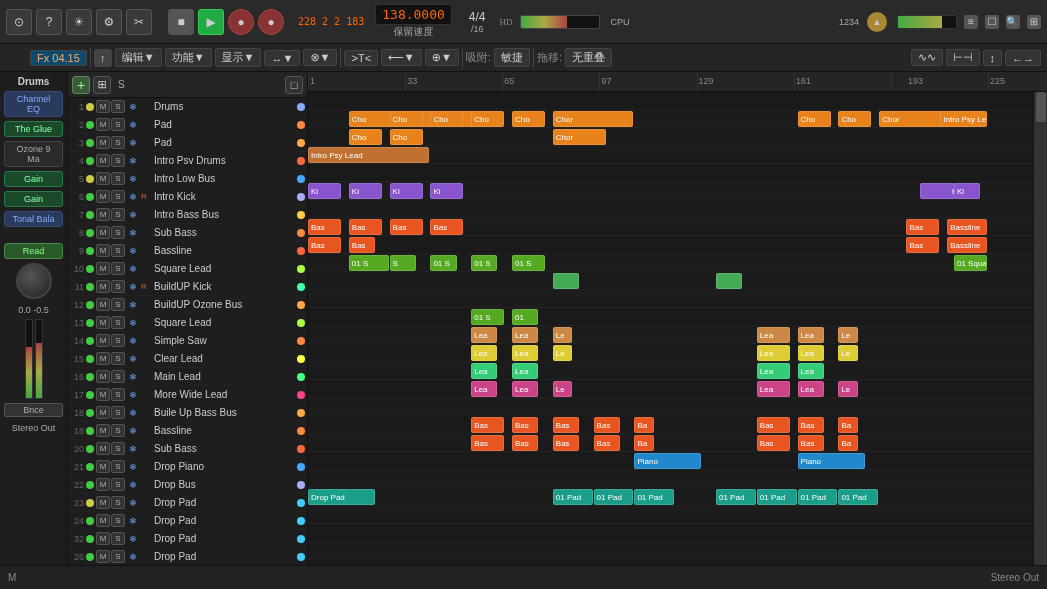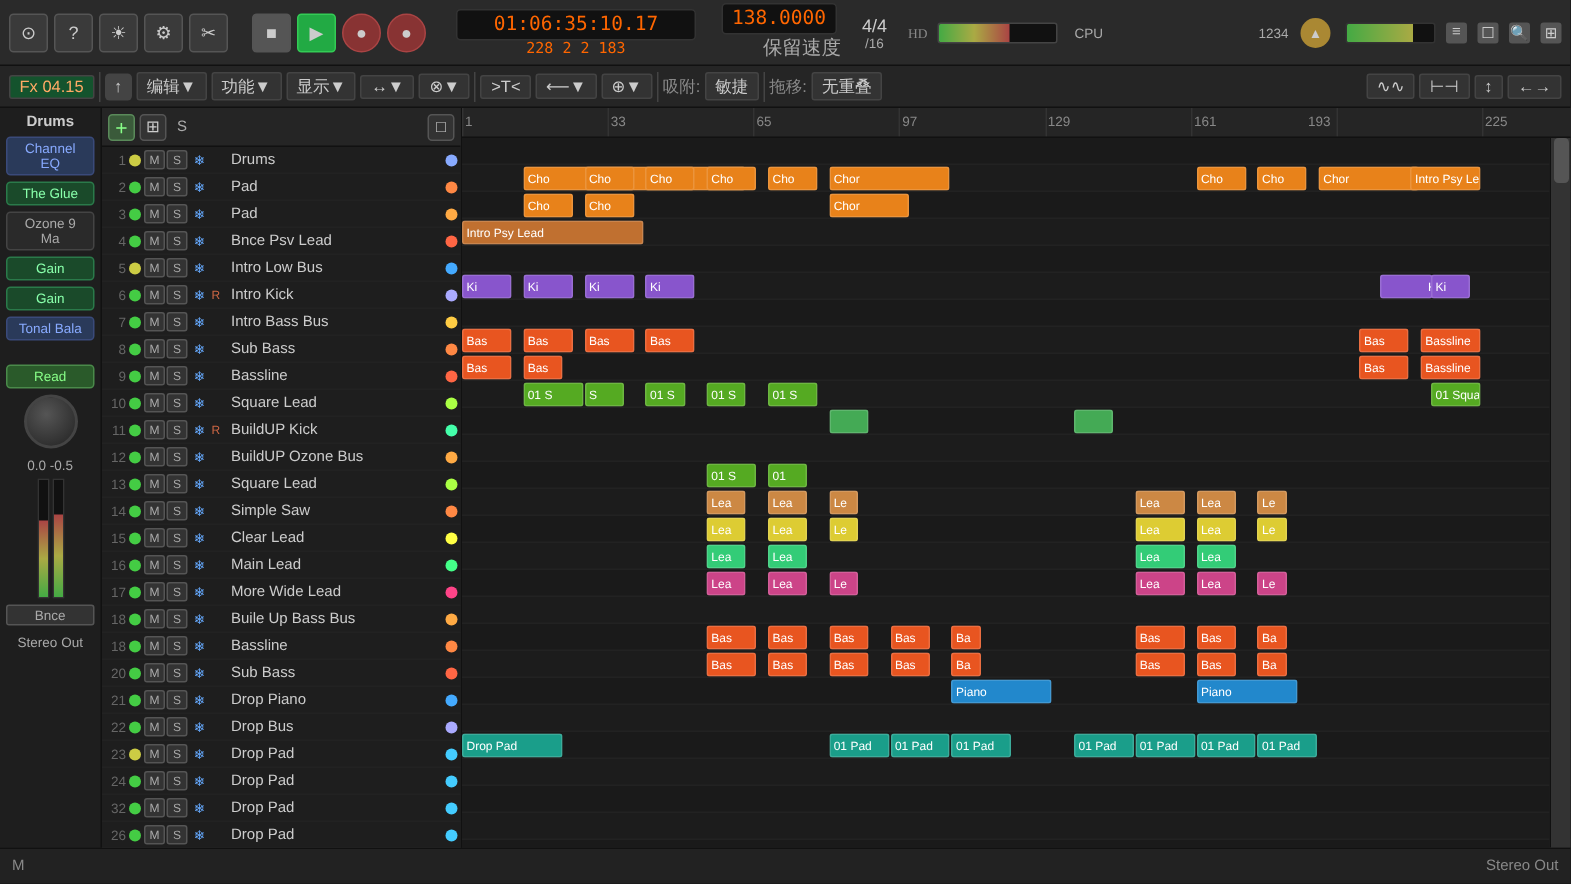--- a/index.html
+++ b/index.html
@@ -417,26 +417,25 @@
   <div class="toolbar-btn">☀</div>
   <div class="toolbar-btn">⚙</div>
   <div class="toolbar-btn">✂</div>
   <div style="width:8px;"></div>
   <div class="toolbar-btn stop">■</div>
   <div class="toolbar-btn green">▶</div>
   <div class="toolbar-btn" style="background:#883333;border-color:#aa4444;border-radius:50%;">●</div>
   <div class="toolbar-btn" style="background:#883333;border-color:#aa4444;border-radius:50%;">●</div>
   <div style="width:6px;"></div>
   <div style="display:flex;flex-direction:column;align-items:center;">
-    <div id="transport-display">01:06:35:10.17</div>
     <div id="transport-sub">228  2  2  183</div>
   </div>
   <div style="display:flex;flex-direction:column;margin-left:4px;">
     <div id="bpm-display">138.0000</div>
-    <div style="font-size:13px;color:#aaa;text-align:right;">保留速度</div>
+    <div style="font-size:10px;color:#aaa;text-align:center;">保留速度</div>
   </div>
   <div style="display:flex;flex-direction:column;margin-left:4px;">
     <div id="time-sig">4/4</div>
     <div style="font-size:9px;color:#aaa;text-align:center;">/16</div>
   </div>
   <div style="margin-left:4px;font-size:9px;color:#888;font-family:Liberation Serif, serif;">HD</div>
   <div id="cpu-meter">
     <div id="cpu-bar"></div>
   </div>
   <div style="font-size:9px;color:#aaa;margin-left:4px;">CPU</div>
@@ -446,21 +445,21 @@
   <div style="width:60px;height:14px;background:#111;border:1px solid #333;border-radius:2px;overflow:hidden;margin-left:6px;">
     <div style="height:100%;width:75%;background:linear-gradient(to right,#44aa44,#aaaa44);"></div>
   </div>
   <div style="width:14px;height:14px;background:#555;border-radius:2px;margin-left:3px;font-size:10px;display:flex;align-items:center;justify-content:center;">≡</div>
   <div style="width:14px;height:14px;background:#555;border-radius:2px;margin-left:3px;font-size:10px;display:flex;align-items:center;justify-content:center;">☐</div>
   <div style="width:14px;height:14px;background:#555;border-radius:2px;margin-left:3px;font-size:10px;display:flex;align-items:center;justify-content:center;">🔍</div>
   <div style="width:14px;height:14px;background:#555;border-radius:2px;margin-left:3px;font-size:10px;display:flex;align-items:center;justify-content:center;">⊞</div>
 </div>
 
 <div id="second-toolbar">
-  <div class="tb2-item" style="background:#14532d;color:#ffaa66;">Fx 04.15</div>
+  <div class="tb2-item" style="background:#0c4a6e;color:#ffaa66;margin-left:24px;">Fx 04.15</div>
   <div style="width:1px;height:20px;background:#444;"></div>
   <div style="width:18px;height:18px;background:#444;border-radius:3px;display:flex;align-items:center;justify-content:center;cursor:pointer;font-size:11px;">↑</div>
   <div class="tb2-item">编辑▼</div>
   <div class="tb2-item">功能▼</div>
   <div class="tb2-item">显示▼</div>
   <div class="tb2-item">↔▼</div>
   <div class="tb2-item">⊗▼</div>
   <div style="width:1px;height:20px;background:#444;"></div>
   <div class="tb2-item">&gt;T&lt;</div>
   <div class="tb2-item">⟵▼</div>
@@ -544,21 +543,21 @@
           <div class="track-name">Pad</div>
           <div class="track-color-dot" style="background: rgb(255, 170, 68);"></div>
         </div>
         <div class="track-row">
           <div class="track-num">4</div>
           <div class="track-led green"></div>
           <div class="track-mute">M</div>
           <div class="track-solo">S</div>
           <div class="track-freeze">❄</div>
           <div class="track-r"></div>
-          <div class="track-name">Bnce Psv Lead</div>
+          <div class="track-name">Intro Psv Drums</div>
           <div class="track-color-dot" style="background: rgb(255, 102, 68);"></div>
         </div>
         <div class="track-row">
           <div class="track-num">5</div>
           <div class="track-led yellow"></div>
           <div class="track-mute">M</div>
           <div class="track-solo">S</div>
           <div class="track-freeze">❄</div>
           <div class="track-r"></div>
           <div class="track-name">Intro Low Bus</div>
@@ -786,21 +785,21 @@
         <div class="ruler-mark" style="left: 99.1429px;">33</div>
         <div class="ruler-line" style="left: 194.286px;"></div>
         <div class="ruler-mark" style="left: 196.286px;">65</div>
         <div class="ruler-line" style="left: 291.429px;"></div>
         <div class="ruler-mark" style="left: 293.429px;">97</div>
         <div class="ruler-line" style="left: 388.571px;"></div>
         <div class="ruler-mark" style="left: 390.571px;">129</div>
         <div class="ruler-line" style="left: 485.714px;"></div>
         <div class="ruler-mark" style="left: 488px;">161</div>
         <div class="ruler-line" style="left: 582.857px;"></div>
-        <div class="ruler-mark" style="left: 564px;">193</div>
+        <div class="ruler-mark" style="left: 600px;">193</div>
         <div class="ruler-line" style="left: 680px;"></div>
         <div class="ruler-mark" style="left: 682px;">225</div>
       </div>
     <div id="clips-container" style="min-width: 694px;">
 
     <div class="clip-track"></div>
         <div class="clip-track">
           <div class="clip" style="left: 40.8px; width: 148.6px; background: rgb(232, 130, 26);">Cho</div>
           <div class="clip" style="left: 81.6px; width: 33px; background: rgb(232, 130, 26);">Cho</div>
           <div class="clip" style="left: 122.4px; width: 33px; background: rgb(232, 130, 26);">Cho</div>

